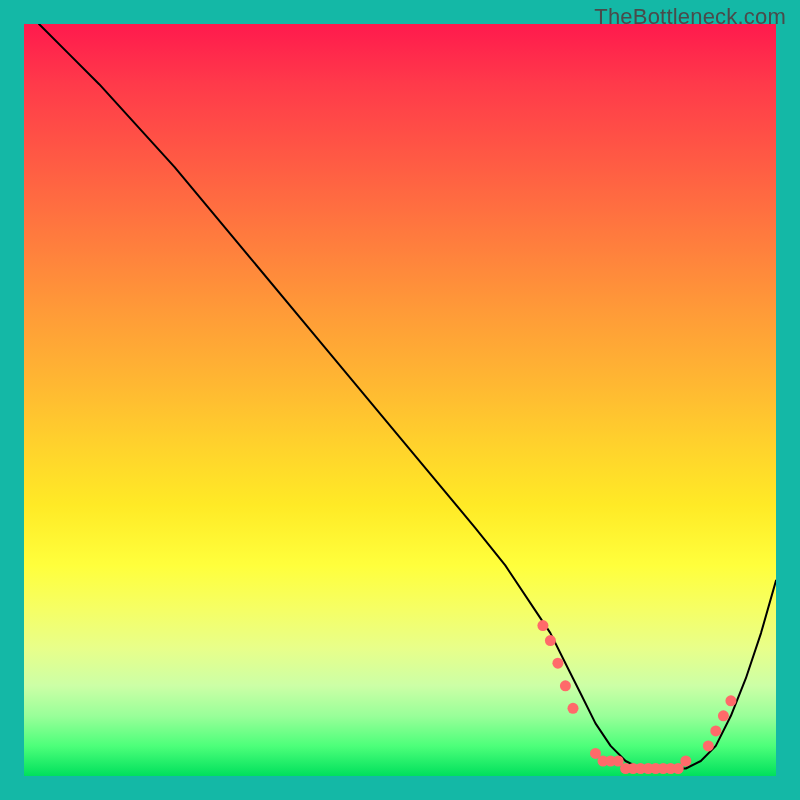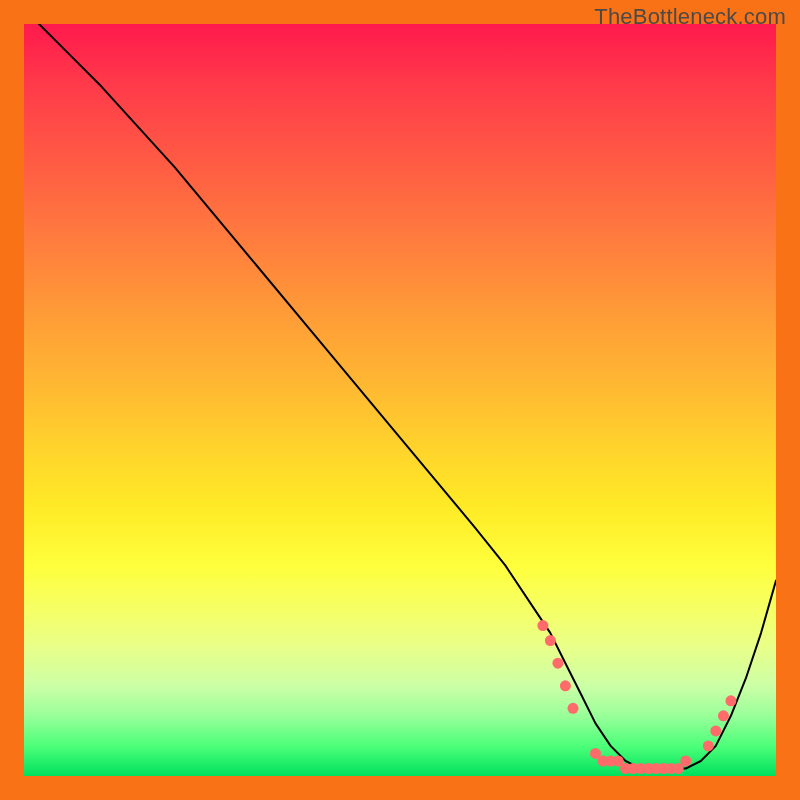--- a/index.html
+++ b/index.html
@@ -8,21 +8,21 @@
     width: 800px;
     height: 800px;
     background: #000;
     overflow: hidden;
     font-family: Arial, Helvetica, sans-serif;
   }
   .frame {
     position: relative;
     width: 800px;
     height: 800px;
-    background: #f97316;
+    background: #14b8a6;
   }
   
   .plot {
     position: absolute;
     left: 24px;
     top: 24px;
     width: 752px;
     height: 752px;
     overflow: hidden;
     

